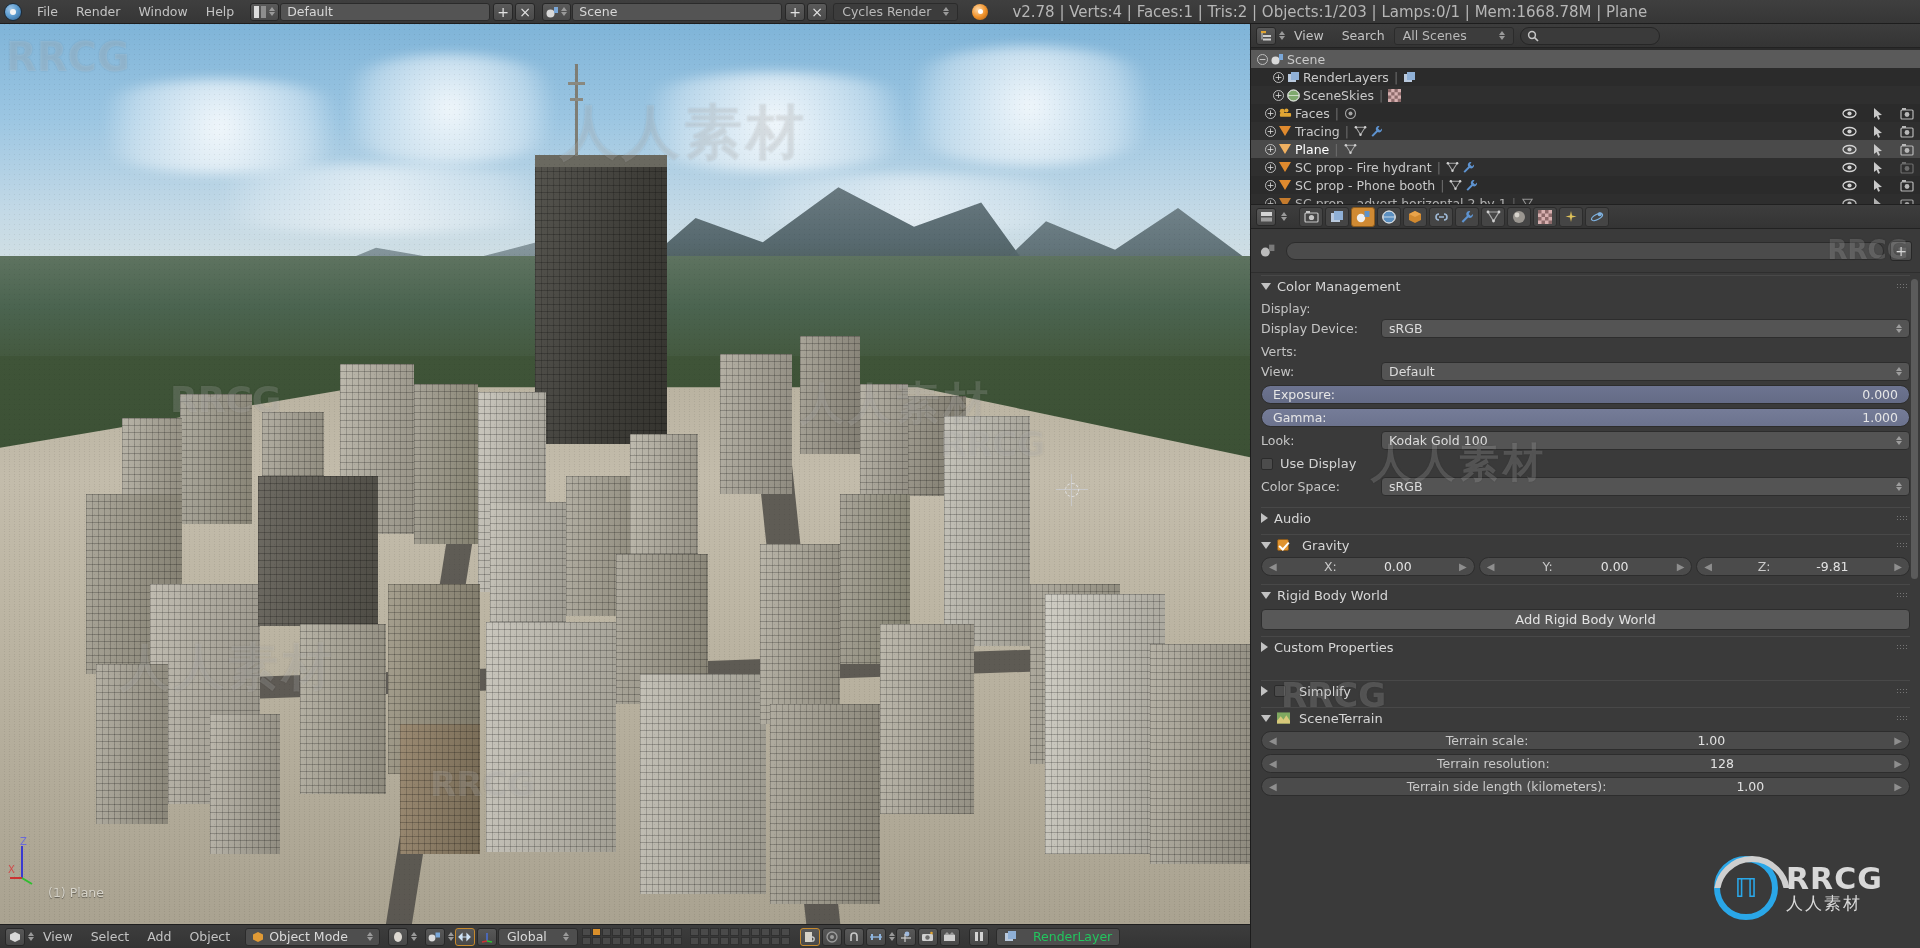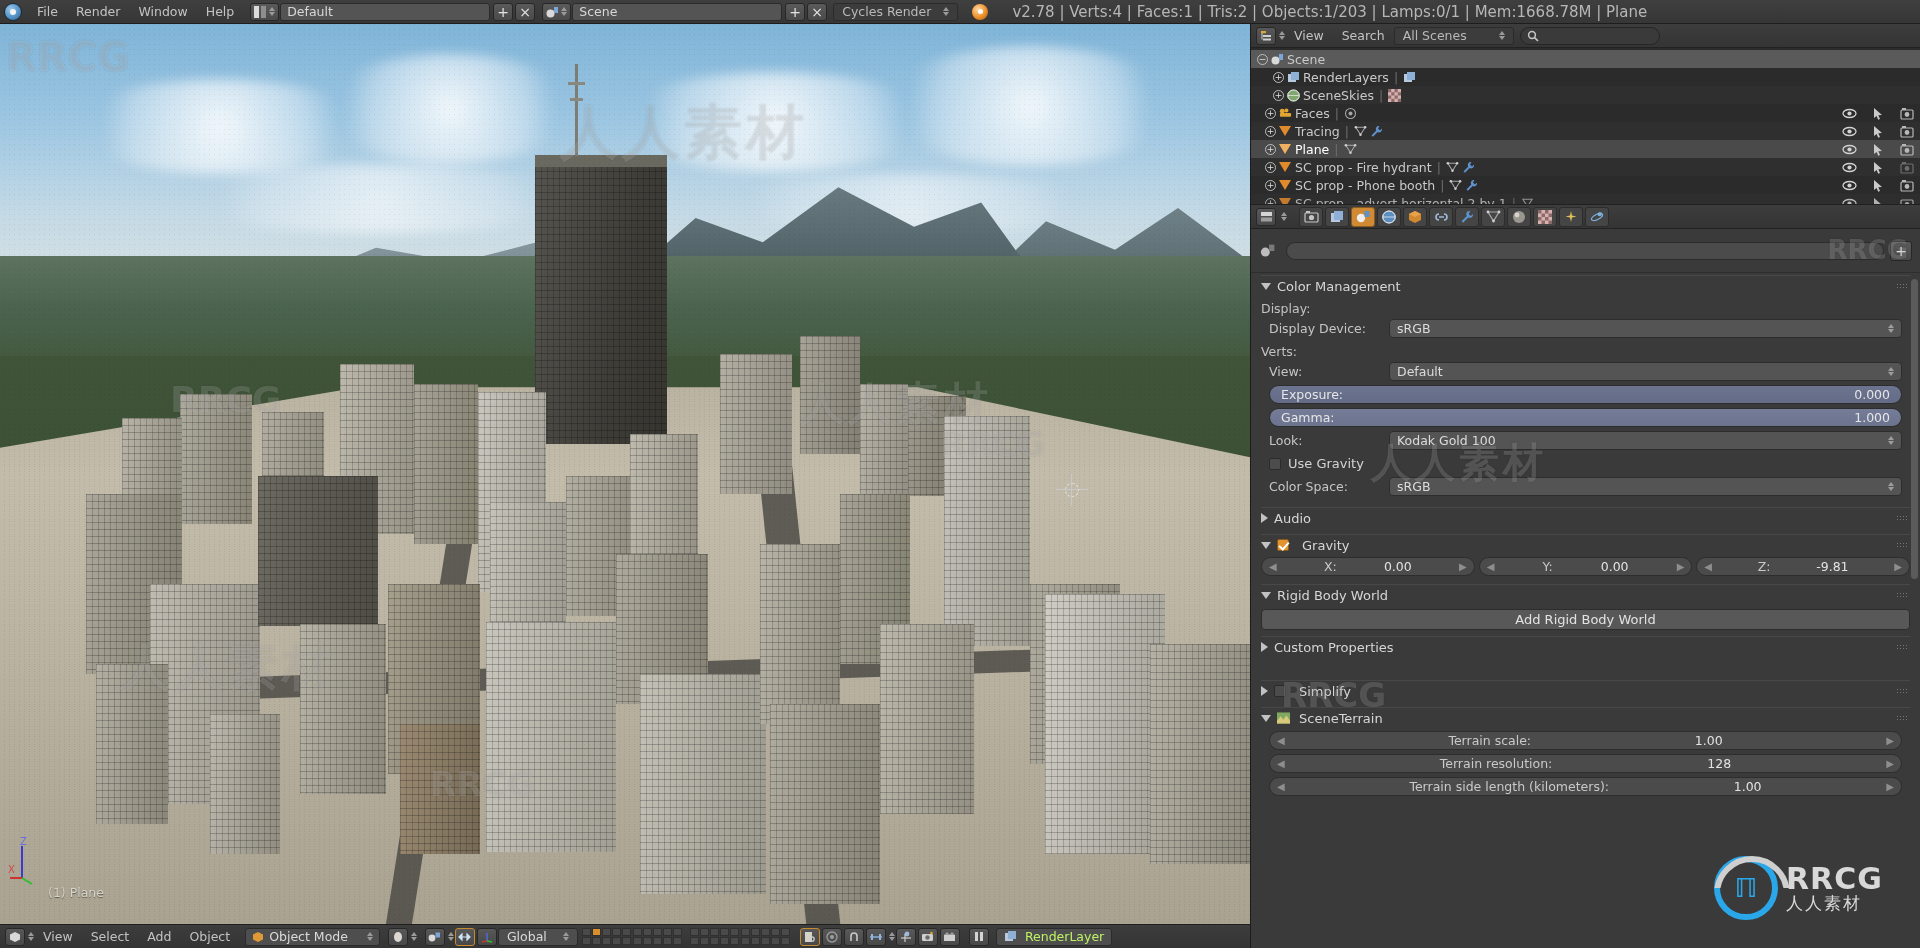--- a/index.html
+++ b/index.html
@@ -175,21 +175,21 @@
     display:flex;align-items:center;padding:0 8px;color:#dadada;font-size:12.5px;min-width:80px;
   }
   .layer-grid{
     display:flex;gap:2px;margin:0 4px;
   }
   .layer-grid .blk{display:grid;grid-template-columns:repeat(5,9px);grid-template-rows:repeat(2,8px);gap:1px;}
   .layer-grid .cell{background:#4a4a4a;border:1px solid #303030;}
   .layer-grid .cell.on{background:#d98f2b;}
   .rl-combo{
     height:18px;background:#4e4e4e;border:1px solid #2b2b2b;border-radius:3px;
-    display:flex;align-items:center;gap:8px;padding:0 7px;color:#bef264;font-size:12.5px;
+    display:flex;align-items:center;gap:16px;padding:0 7px;color:#22c55e;font-size:12.5px;
   }
 
   
   .outliner{
     position:absolute;left:1250px;top:24px;width:670px;height:180px;
     background:#2b2b2b;border-left:1px solid #1c1c1c;
   }
   .outliner-header{
     height:24px;background:linear-gradient(#3d3d3d,#343434);
     display:flex;align-items:center;gap:0;padding-left:4px;border-bottom:1px solid #222;
@@ -256,21 +256,21 @@
     background-size:3px 3px;
   }
   .dis-tri{
     width:0;height:0;border-left:5px solid transparent;border-right:5px solid transparent;
     border-top:7px solid #c2c2c2;
   }
   .dis-tri.closed{
     border-top:5px solid transparent;border-bottom:5px solid transparent;
     border-left:7px solid #c2c2c2;border-right:0;
   }
-  .row{display:flex;align-items:center;height:21px;margin:2px 8px;}
+  .row{display:flex;align-items:center;height:21px;margin:2px 0;}
   .lbl{color:#c6c6c6;font-size:12.5px;width:120px;flex:0 0 auto;}
   .sel-field{
     flex:1;height:19px;background:#545454;border:1px solid #2d2d2d;border-radius:4px;
     display:flex;align-items:center;padding:0 7px;color:#dcdcdc;font-size:12.5px;
     justify-content:space-between;
   }
   .sel-field .arrows{display:flex;flex-direction:column;gap:1px;}
   .sel-field .arrows i{
     width:0;height:0;border-left:3px solid transparent;border-right:3px solid transparent;
   }
@@ -1187,21 +1187,21 @@
         <div class="sel-field">
           <span>Kodak Gold 100</span>
           <span class="arrows">
               <i class="u"></i>
               <i class="d"></i>
             </span>
         </div>
       </div>
       <div class="row">
         <span class="chk"></span>
-        <span>Use Gravity</span>
+        <span>Use Display</span>
       </div>
 
       <div class="row">
         <span class="lbl">Color Space:</span>
         <div class="sel-field">
           <span>sRGB</span>
           <span class="arrows">
               <i class="u"></i>
               <i class="d"></i>
             </span>

